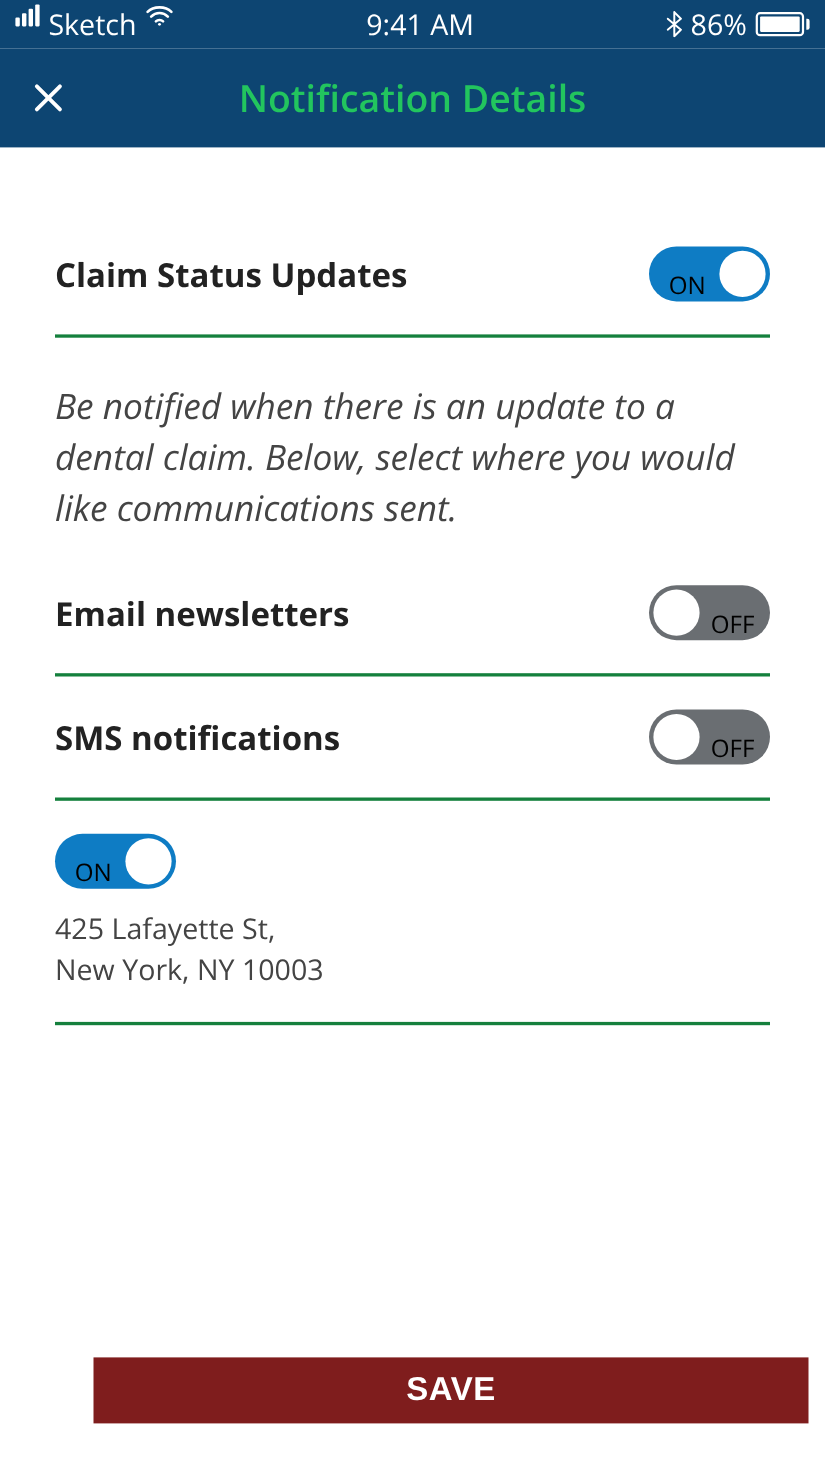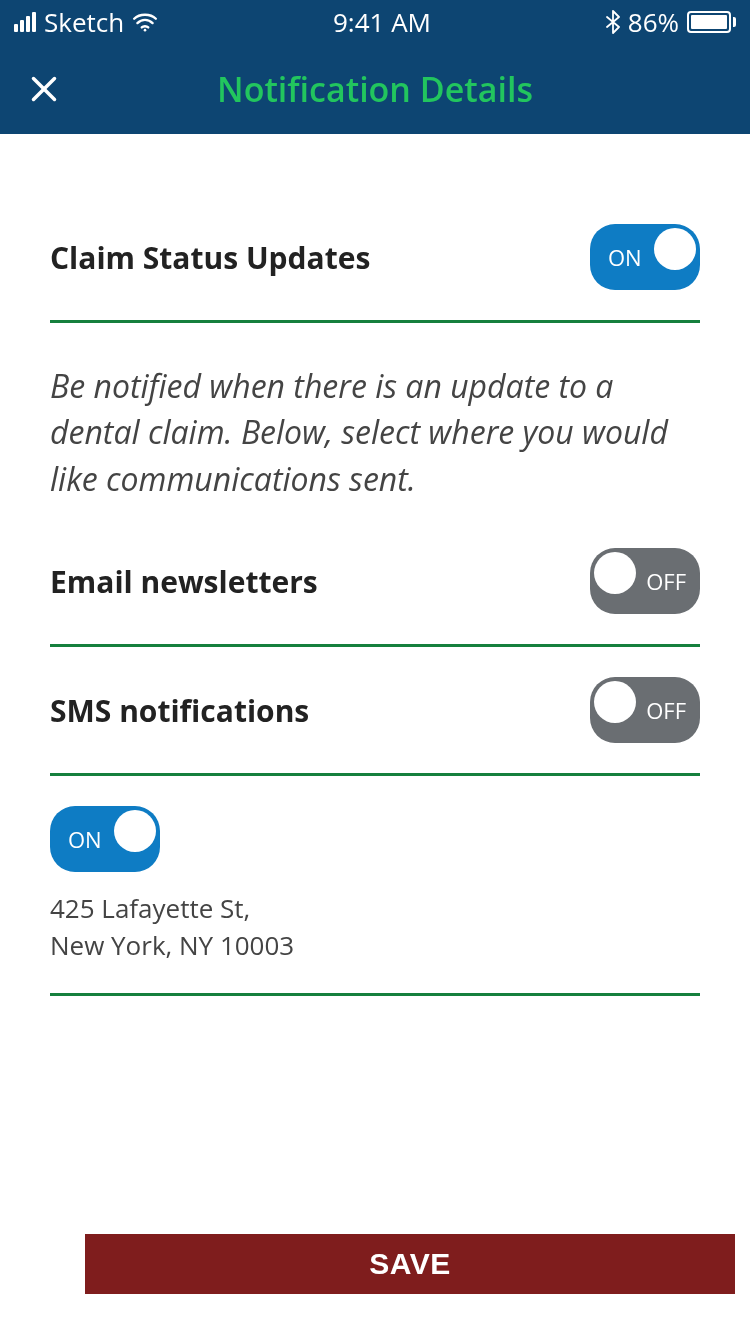--- a/index.html
+++ b/index.html
@@ -21,21 +21,21 @@
       background: #0d4572;
       display: flex;
       align-items: center;
       justify-content: space-between;
       padding: 0 14px;
       color: #ffffff;
       font-size: 26px;
     }
     .status-left {
       display: flex;
-      align-items: center;
+      align-items: flex-start;
       gap: 8px;
     }
     .status-right {
       display: flex;
       align-items: center;
       gap: 8px;
     }
     .signal-bars {
       display: flex;
       align-items: flex-end;
@@ -142,29 +142,29 @@
     }
     .description {
       font-size: 32px;
       color: #444;
       margin: 40px 0 16px 0;
       line-height: 1.45;
       font-style: italic;
     }
     .toggle {
       width: 110px;
-      height: 66px;
+      height: 50px;
       border-radius: 25px;
       position: relative;
       display: flex;
-      align-items: center;
+      align-items: flex-end;
       cursor: pointer;
       font-size: 22px;
       font-weight: 500;
-      color: #ffffff;
+      color: #000000;
     }
     .toggle.on {
       background: #0e7cc4;
       justify-content: flex-start;
       padding-left: 18px;
     }
     .toggle.off {
       background: #6a6e72;
       justify-content: flex-end;
       padding-right: 14px;

